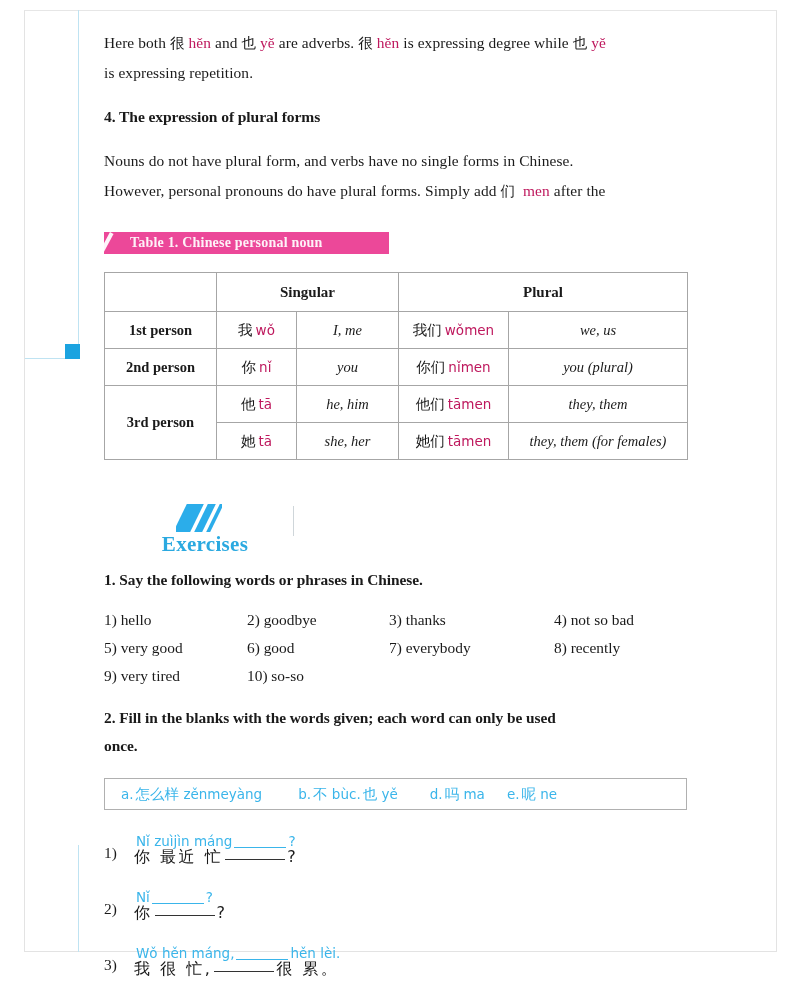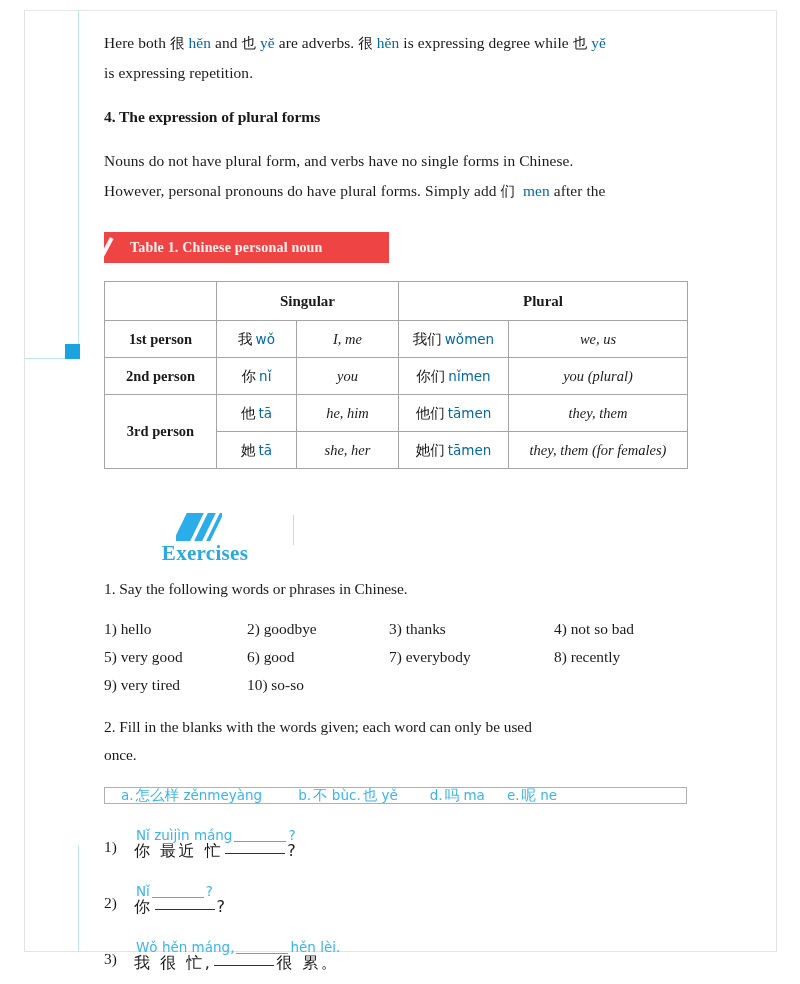--- a/index.html
+++ b/index.html
@@ -59,37 +59,37 @@
   }
 
   p.para {
     margin: 0;
     font-size: 15.4px;
     line-height: 30px;
     text-align: left;
     letter-spacing: 0.1px;
   }
   .cn { font-family: "DejaVu Sans", sans-serif; font-size: 14.5px; }
-  .py { color: #0369a1; }
+  .py { color: #be185d; }
 
   h3.section-head {
     margin: 0;
     font-size: 15.6px;
     font-weight: bold;
     line-height: 30px;
     letter-spacing: -0.1px;
   }
   .gap-b { height: 14px; }
 
   
   #table-caption {
     position: relative;
     width: 285px;
-    height: 31px;
-    background: #ef4444;
+    height: 22px;
+    background: #ec4899;
     display: flex;
     align-items: center;
     overflow: hidden;
   }
   #table-caption .slash {
     width: 26px;
     height: 22px;
     position: relative;
     flex: 0 0 auto;
   }
@@ -181,21 +181,21 @@
     top: 2px;
     width: 1px;
     height: 30px;
     background: #cfd6da;
   }
 
   
   h4.ex-prompt {
     margin: 0;
     font-size: 15.4px;
-    font-weight: normal;
+    font-weight: bold;
     line-height: 28px;
     letter-spacing: -0.05px;
   }
   #word-list {
     margin-top: 12px;
     font-size: 15.4px;
   }
   #word-list .wl-row {
     display: flex;
     line-height: 28px;
@@ -203,21 +203,21 @@
   #word-list .wl-cell { flex: 0 0 auto; }
   #word-list .wl-cell:nth-child(1) { width: 143px; }
   #word-list .wl-cell:nth-child(2) { width: 142px; }
   #word-list .wl-cell:nth-child(3) { width: 165px; }
   #word-list .wl-cell:nth-child(4) { width: 150px; }
 
   
   #word-bank {
     margin-top: 18px;
     width: 583px;
-    height: 17px;
+    height: 32px;
     border: 1px solid #b0b0b0;
     box-sizing: border-box;
     display: flex;
     align-items: center;
     color: #3ab5ea;
     font-family: "DejaVu Sans", sans-serif;
     font-size: 13.5px;
   }
   #word-bank .wb-item { flex: 0 0 auto; white-space: nowrap; }
   #word-bank .wb-item .wb-key { margin-right: 2px; }

